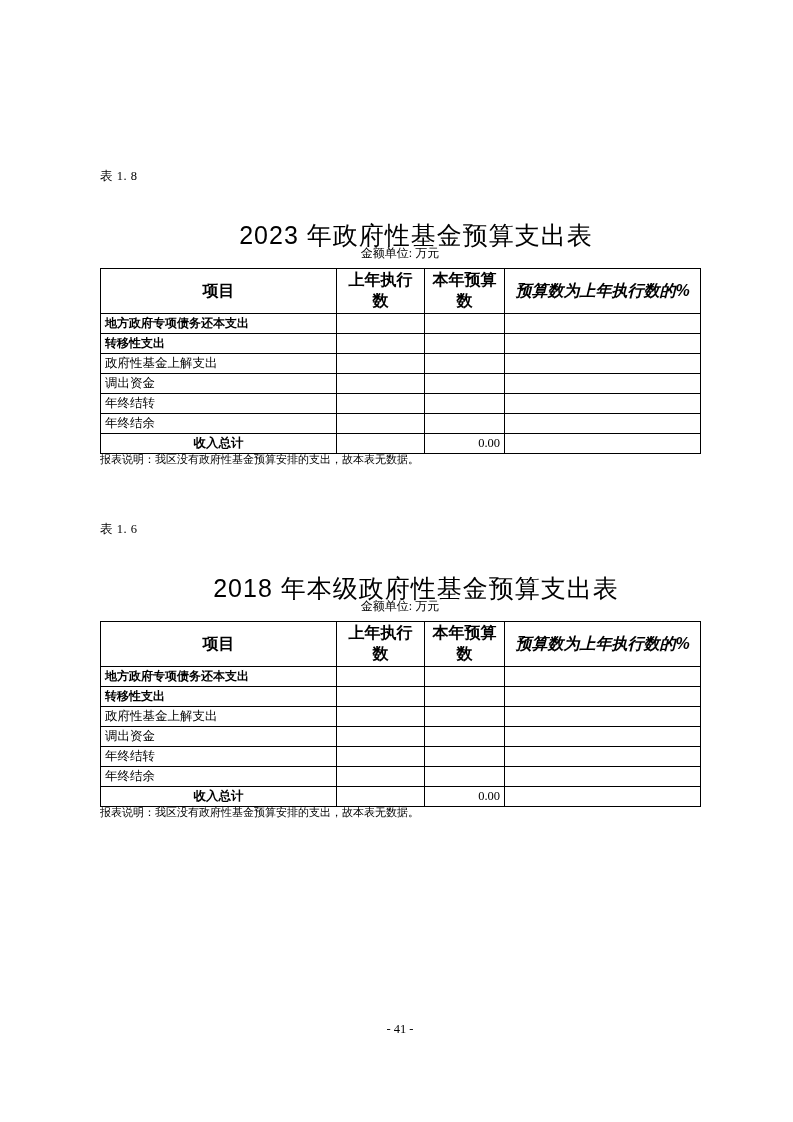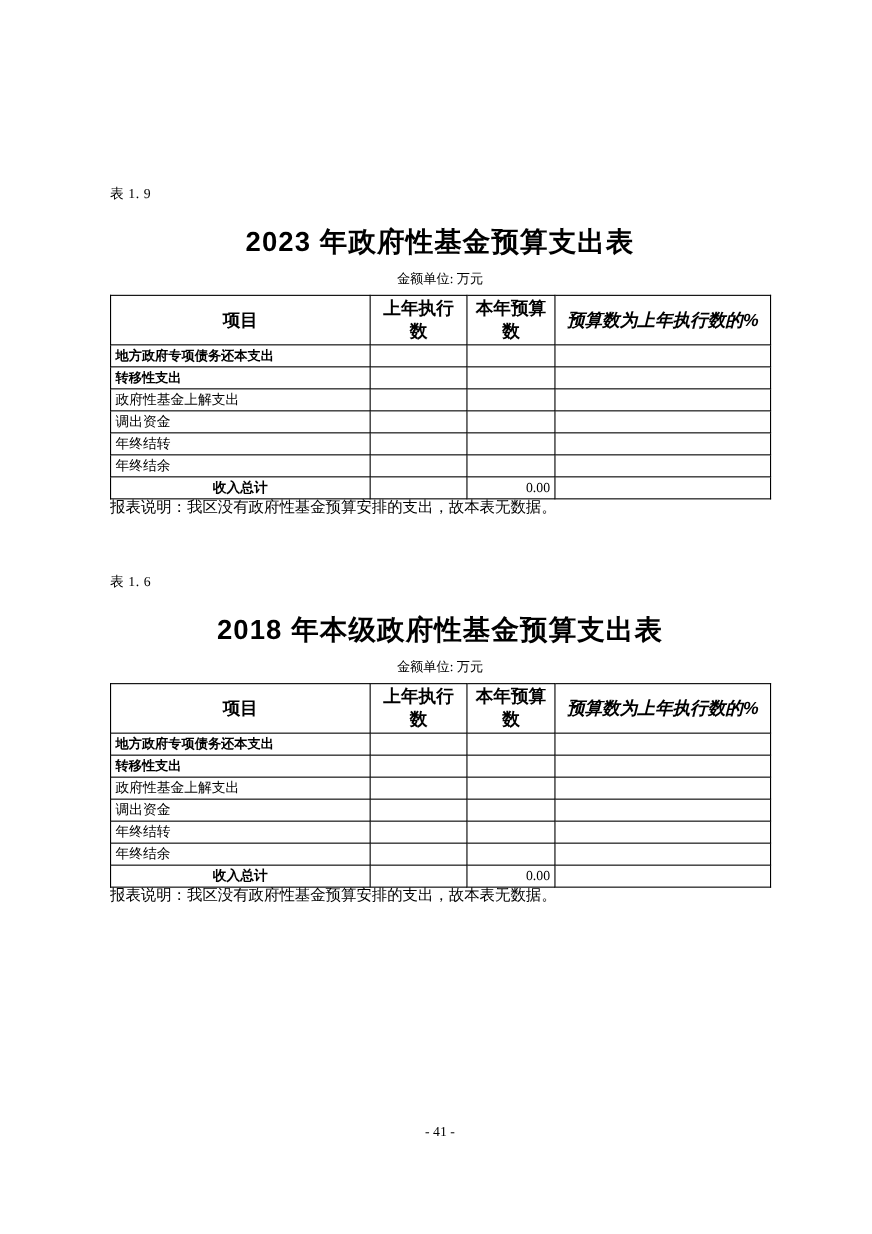--- a/index.html
+++ b/index.html
@@ -31,24 +31,24 @@
 
   .table-label {
     font-family: "Liberation Serif", "DejaVu Serif", serif;
     font-size: 12.5px;
     letter-spacing: 0.5px;
     margin: 0;
   }
   .doc-title {
     text-align: center;
     font-family: "Liberation Sans", "DejaVu Sans", sans-serif;
-    font-weight: bold;
+    font-weight: normal;
     font-size: 25px;
     letter-spacing: 1px;
-    margin: 0;
+    margin: 16px;
   }
   .unit-line {
     text-align: center;
     font-size: 12px;
     font-family: "Liberation Serif", "DejaVu Serif", serif;
     margin: 0;
   }
 
   table.budget {
     border-collapse: collapse;
@@ -92,21 +92,21 @@
     font-size: 12.5px;
   }
   td.num {
     text-align: right;
     font-family: "Liberation Serif", "DejaVu Serif", serif;
     font-size: 12.5px;
     padding-right: 6px;
   }
 
   .note {
-    font-size: 14px;
+    font-size: 11px;
     font-family: "Liberation Serif", "DejaVu Serif", serif;
     margin: 3px 0 0 0;
   }
 
   .block1-label { position: absolute; left: 0;   top: 168px; }
   .block1-title { position: absolute; left: 0;   top: 203px; width: 600px; }
   .block1-unit  { position: absolute; left: 0;   top: 245px; width: 600px; }
   .block1-table { position: absolute; left: 0;   top: 268px; }
   .block1-note  { position: absolute; left: 0;   top: 449px; width: 600px; }
 
@@ -125,21 +125,21 @@
     font-size: 12.5px;
     font-family: "Liberation Serif", "DejaVu Serif", serif;
   }
 </style>
 </head>
 <body>
 
 <div class="page">
   <div class="content">
 
-    <div class="table-label block1-label">表 1. 9</div>
+    <div class="table-label block1-label">表 1. 8</div>
 
     <div class="doc-title block1-title">2023 年政府性基金预算支出表</div>
 
     <div class="unit-line block1-unit">金额单位: 万元</div>
 
     <div class="block1-table">
       <table class="budget">
         <thead>
           <tr>
             <th class="col-item">项目</th>

